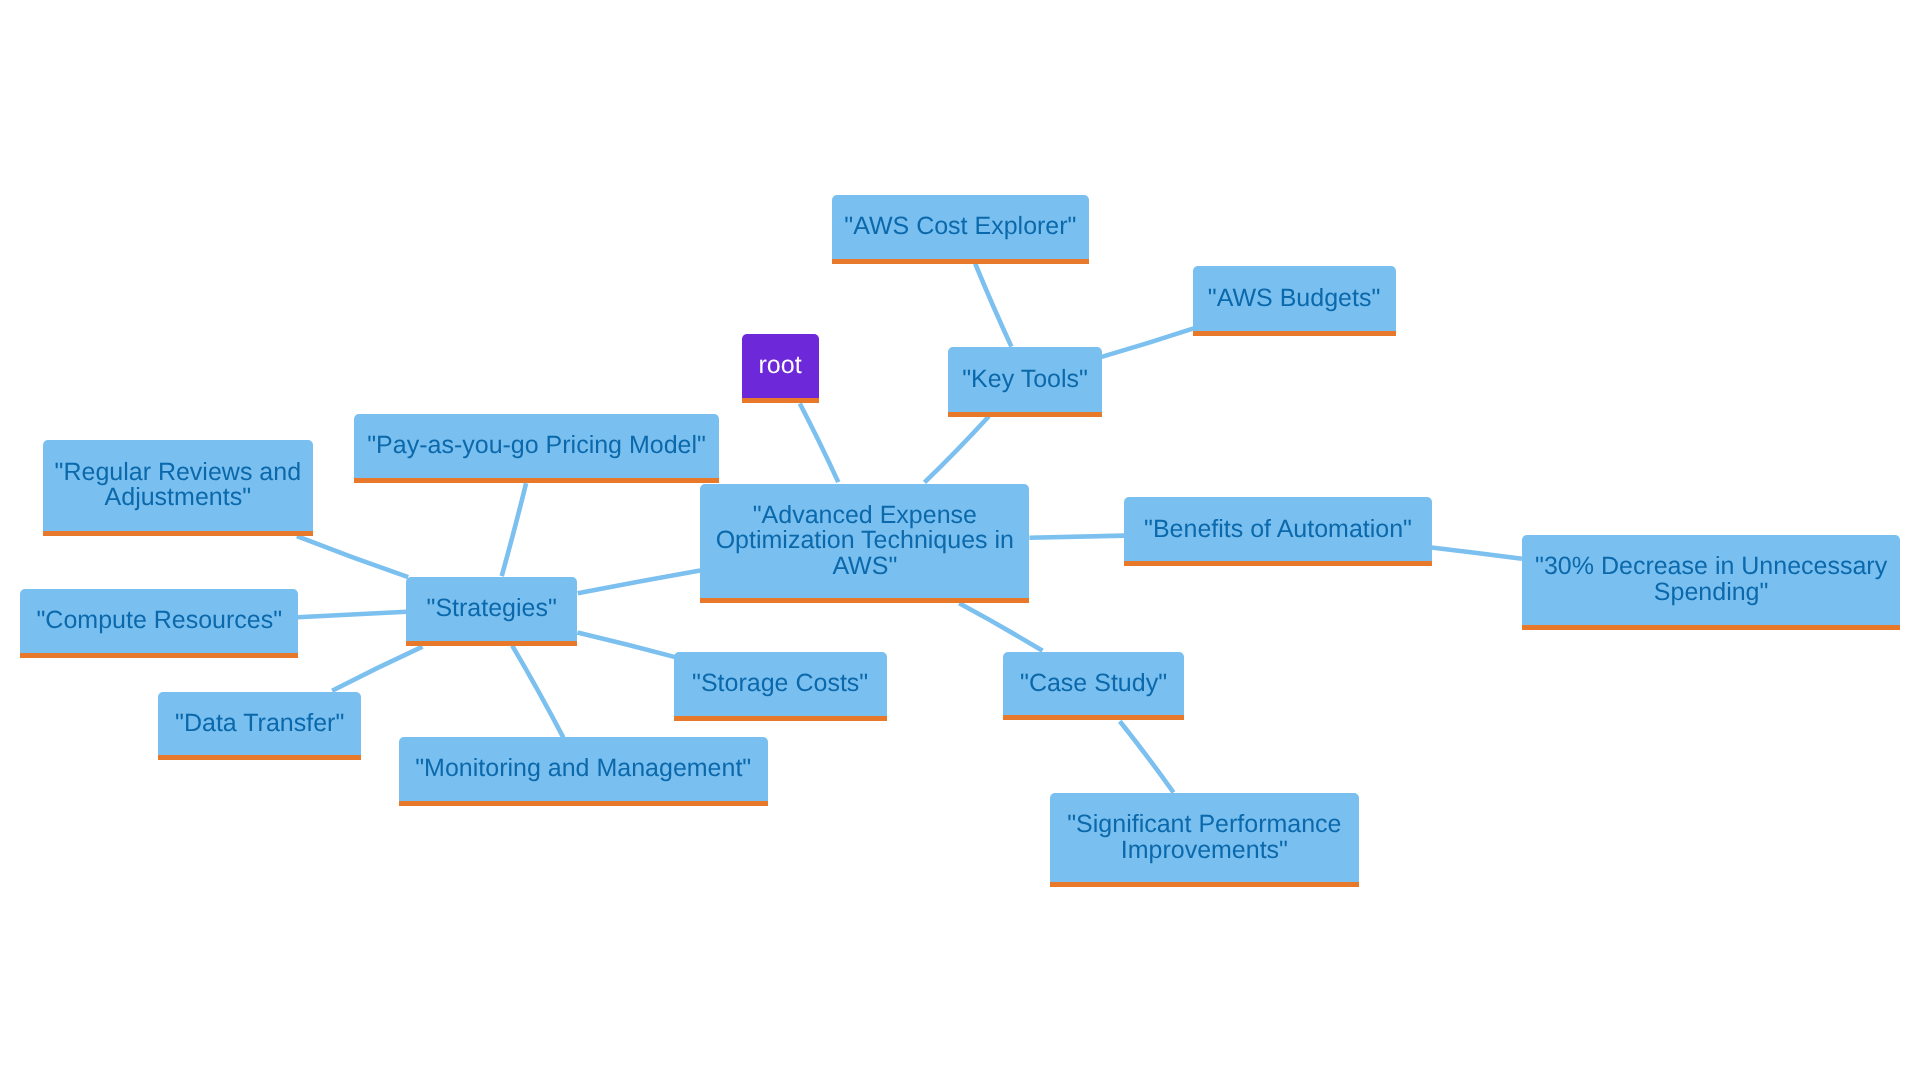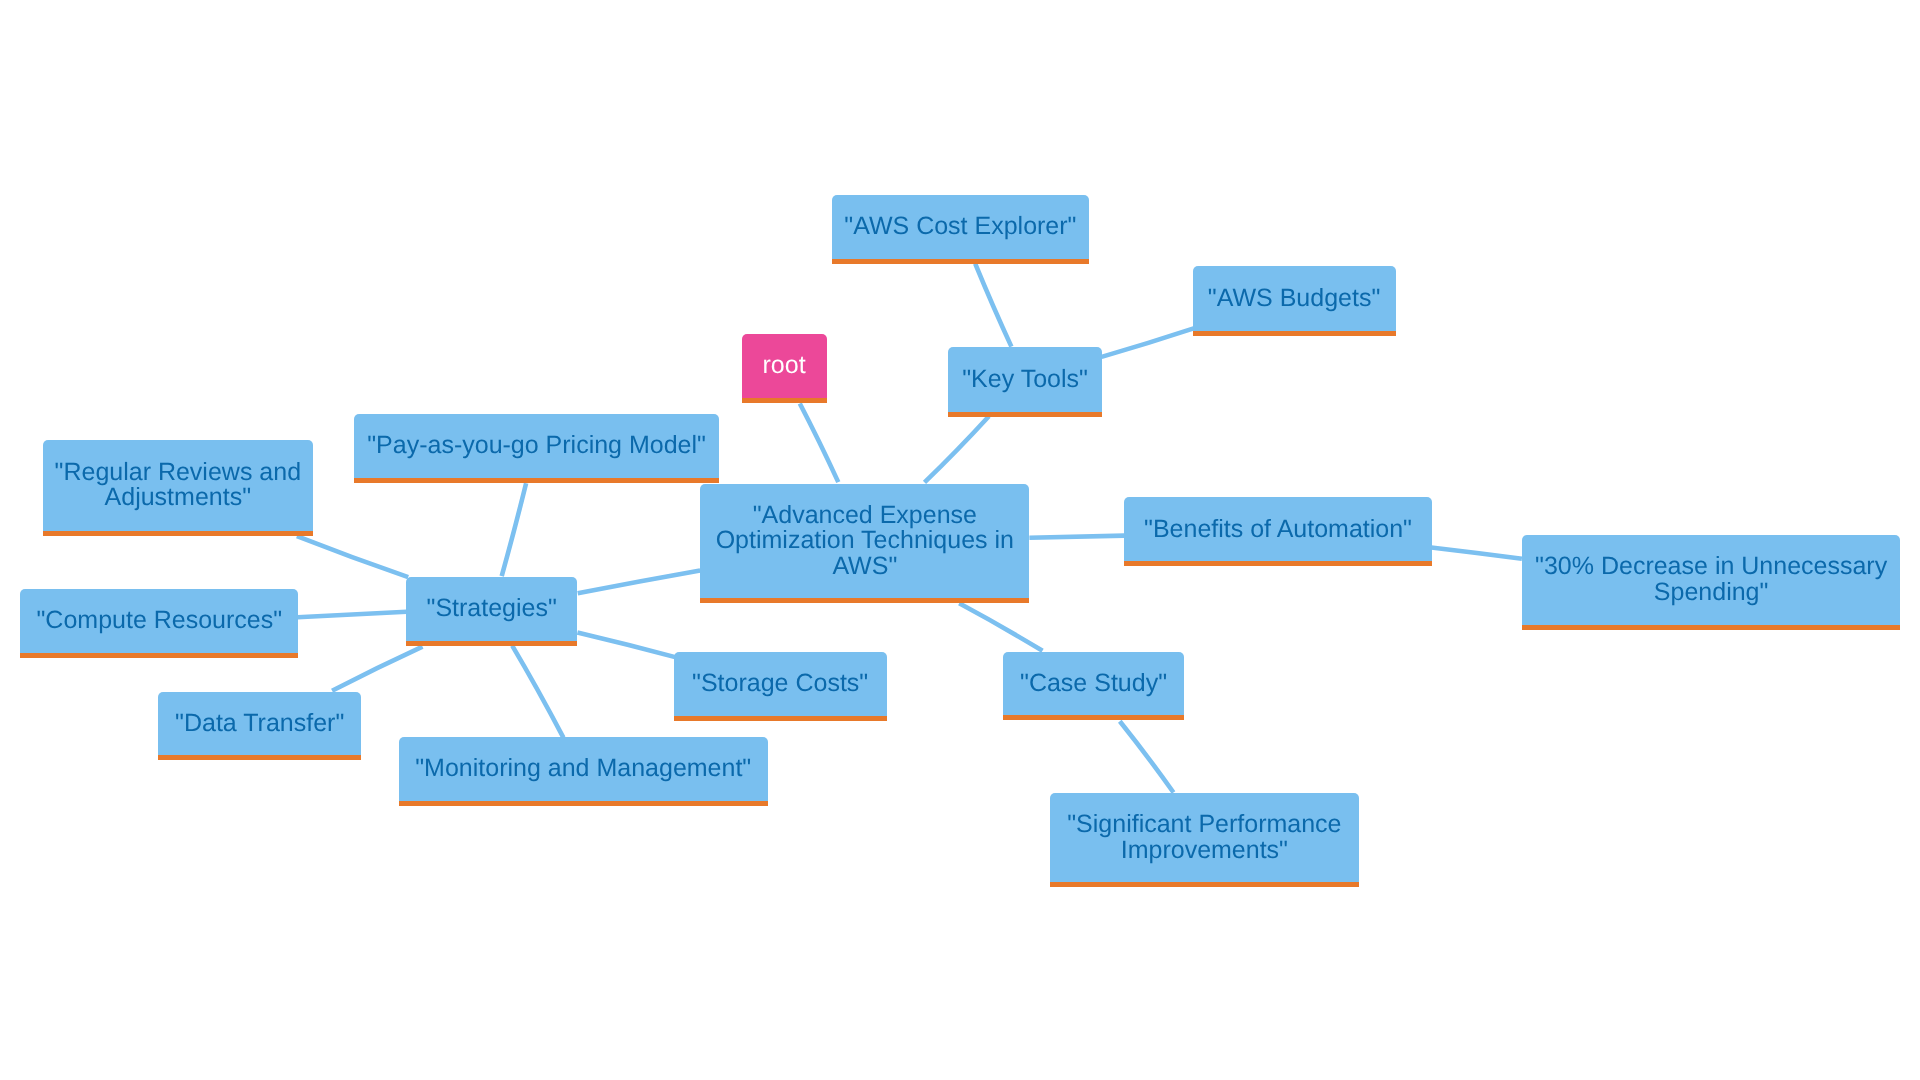--- a/index.html
+++ b/index.html
@@ -42,21 +42,21 @@
     <path class="mm-edge" d="M 406.6 611.8 Q 352.1 614.385 297.6 617.3" stroke="#7cc0f0" stroke-width="4.6"></path>
     <path class="mm-edge" d="M 422.5 646.6 Q 377.3 667.374 332.1 690.8" stroke="#7cc0f0" stroke-width="4.6"></path>
     <path class="mm-edge" d="M 512.2 645.6 Q 537.8 688.84 563.4 737.6" stroke="#7cc0f0" stroke-width="4.6"></path>
     <path class="mm-edge" d="M 577.4 632.6 Q 628.7 644.726 680.0 658.4" stroke="#7cc0f0" stroke-width="4.6"></path>
     <path class="mm-edge" d="M 1029.4 537.8 Q 1076.8000000000002 536.766 1124.2 535.6" stroke="#7cc0f0" stroke-width="4.6"></path>
     <path class="mm-edge" d="M 1431.3 547.5 Q 1476.6 552.8109999999999 1521.9 558.8" stroke="#7cc0f0" stroke-width="4.6"></path>
     <path class="mm-edge" d="M 959.2 603.3 Q 1000.85 625.625 1042.5 650.8" stroke="#7cc0f0" stroke-width="4.6"></path>
     <path class="mm-edge" d="M 1119.8 721.2 Q 1146.65 754.711 1173.5 792.5" stroke="#7cc0f0" stroke-width="4.6"></path>
   </svg>
 
-  <div class="mm-node is-root" style="left: 741.6px; top: 333.7px; width: 85px; height: 64.5px; border-radius: 5px 5px 0px 0px; font-size: 25px; line-height: 25.4px; background: #ec4899; color: rgb(255, 255, 255);">
+  <div class="mm-node is-root" style="left: 741.6px; top: 333.7px; width: 77px; height: 64.5px; border-radius: 5px 5px 0px 0px; font-size: 25px; line-height: 25.4px; background: #6d28d9; color: rgb(255, 255, 255);">
     <span class="mm-label">root</span>
     <span class="mm-bar" style="background: rgb(232, 121, 42); height: 5px;"></span>
   </div>
   <div class="mm-node" style="left: 700.3px; top: 483.7px; width: 329.1px; height: 114.7px; border-radius: 5px 5px 0px 0px; font-size: 25px; line-height: 25.4px; background: rgb(121, 191, 239); color: rgb(11, 105, 171);">
     <span class="mm-label">"Advanced Expense
 Optimization Techniques in
 AWS"</span>
     <span class="mm-bar" style="background: rgb(232, 121, 42); height: 5px;"></span>
   </div>
   <div class="mm-node" style="left: 948.3px; top: 347px; width: 153.5px; height: 64.6px; border-radius: 5px 5px 0px 0px; font-size: 25px; line-height: 25.4px; background: rgb(121, 191, 239); color: rgb(11, 105, 171);">

